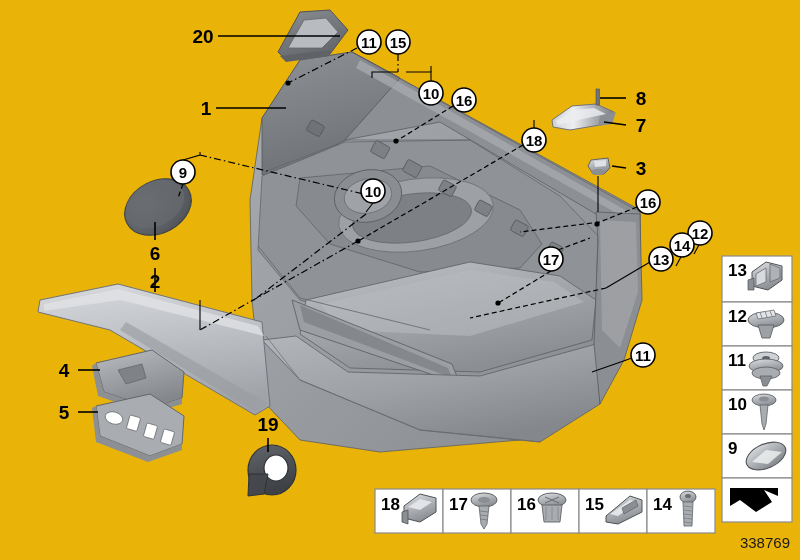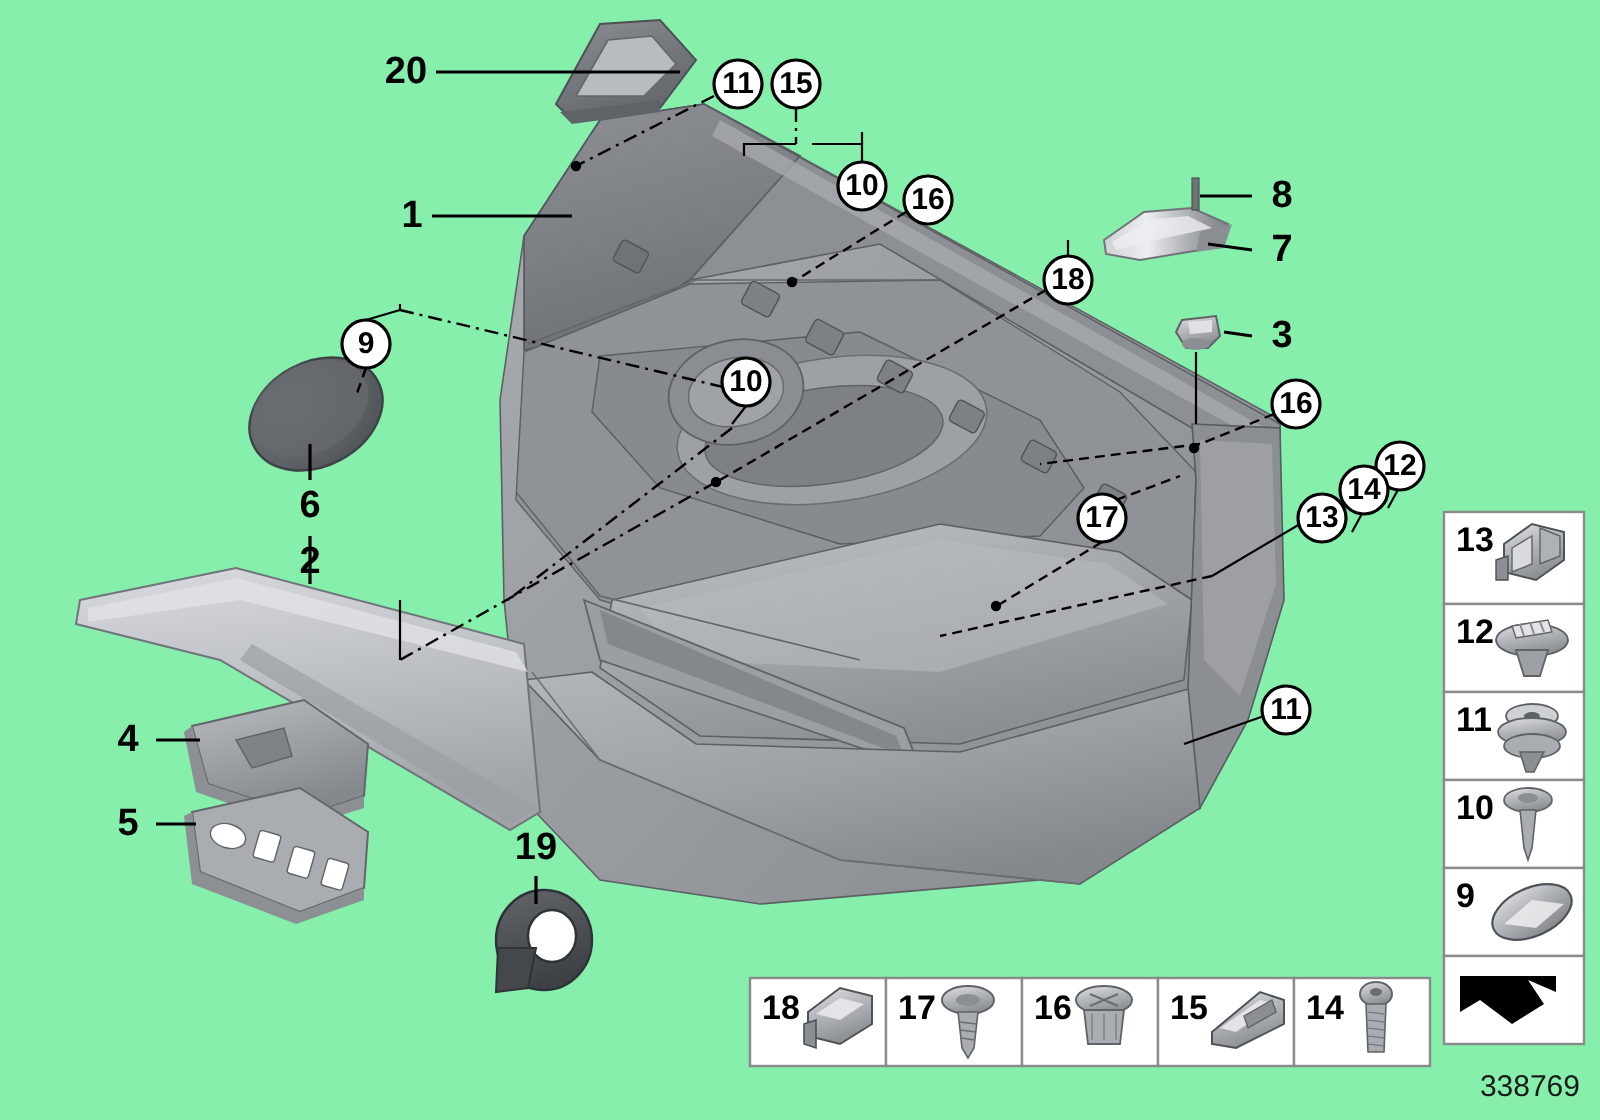--- a/index.html
+++ b/index.html
@@ -7,21 +7,21 @@
     padding: 0;
     background: #ffffff;
   }
   body {
     font-family: "Liberation Sans", sans-serif;
   }
   #page {
     position: relative;
     width: 800px;
     height: 560px;
-    background: #86efac;
+    background: #eab308;
     overflow: hidden;
   }
   #diagram-svg {
     position: absolute;
     left: 0;
     top: 0;
     width: 800px;
     height: 560px;
   }
   .callout-num {

